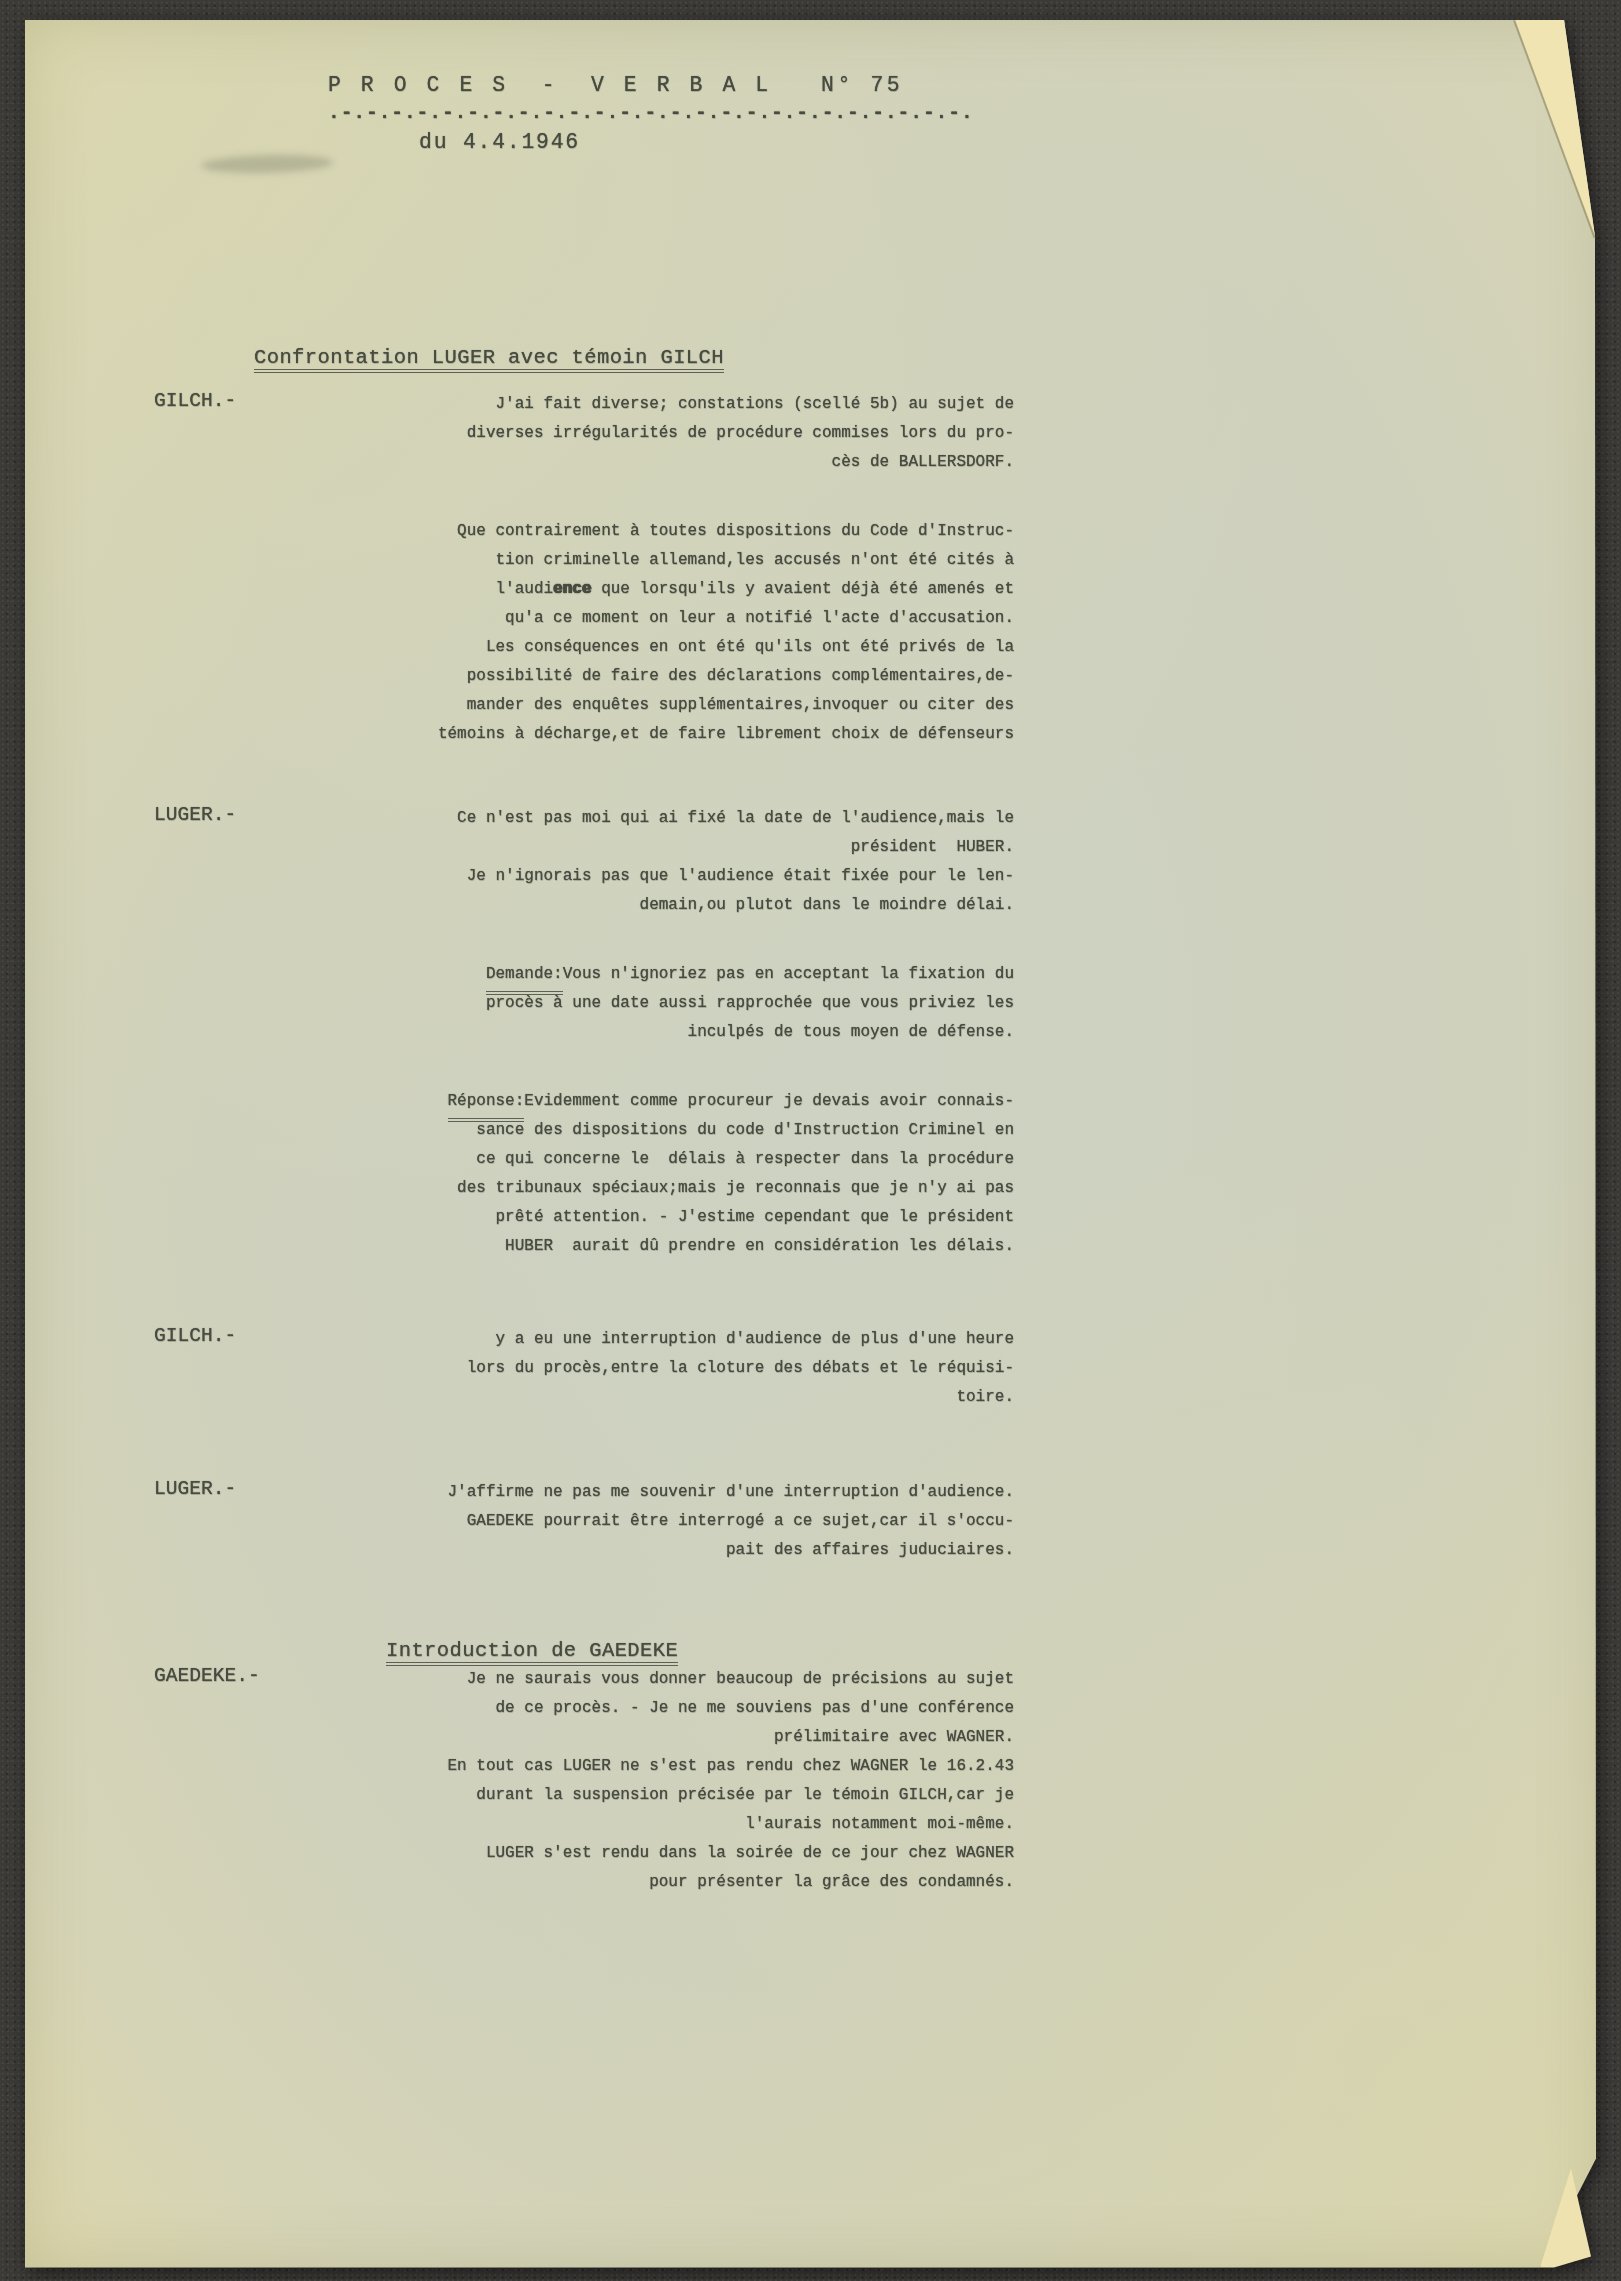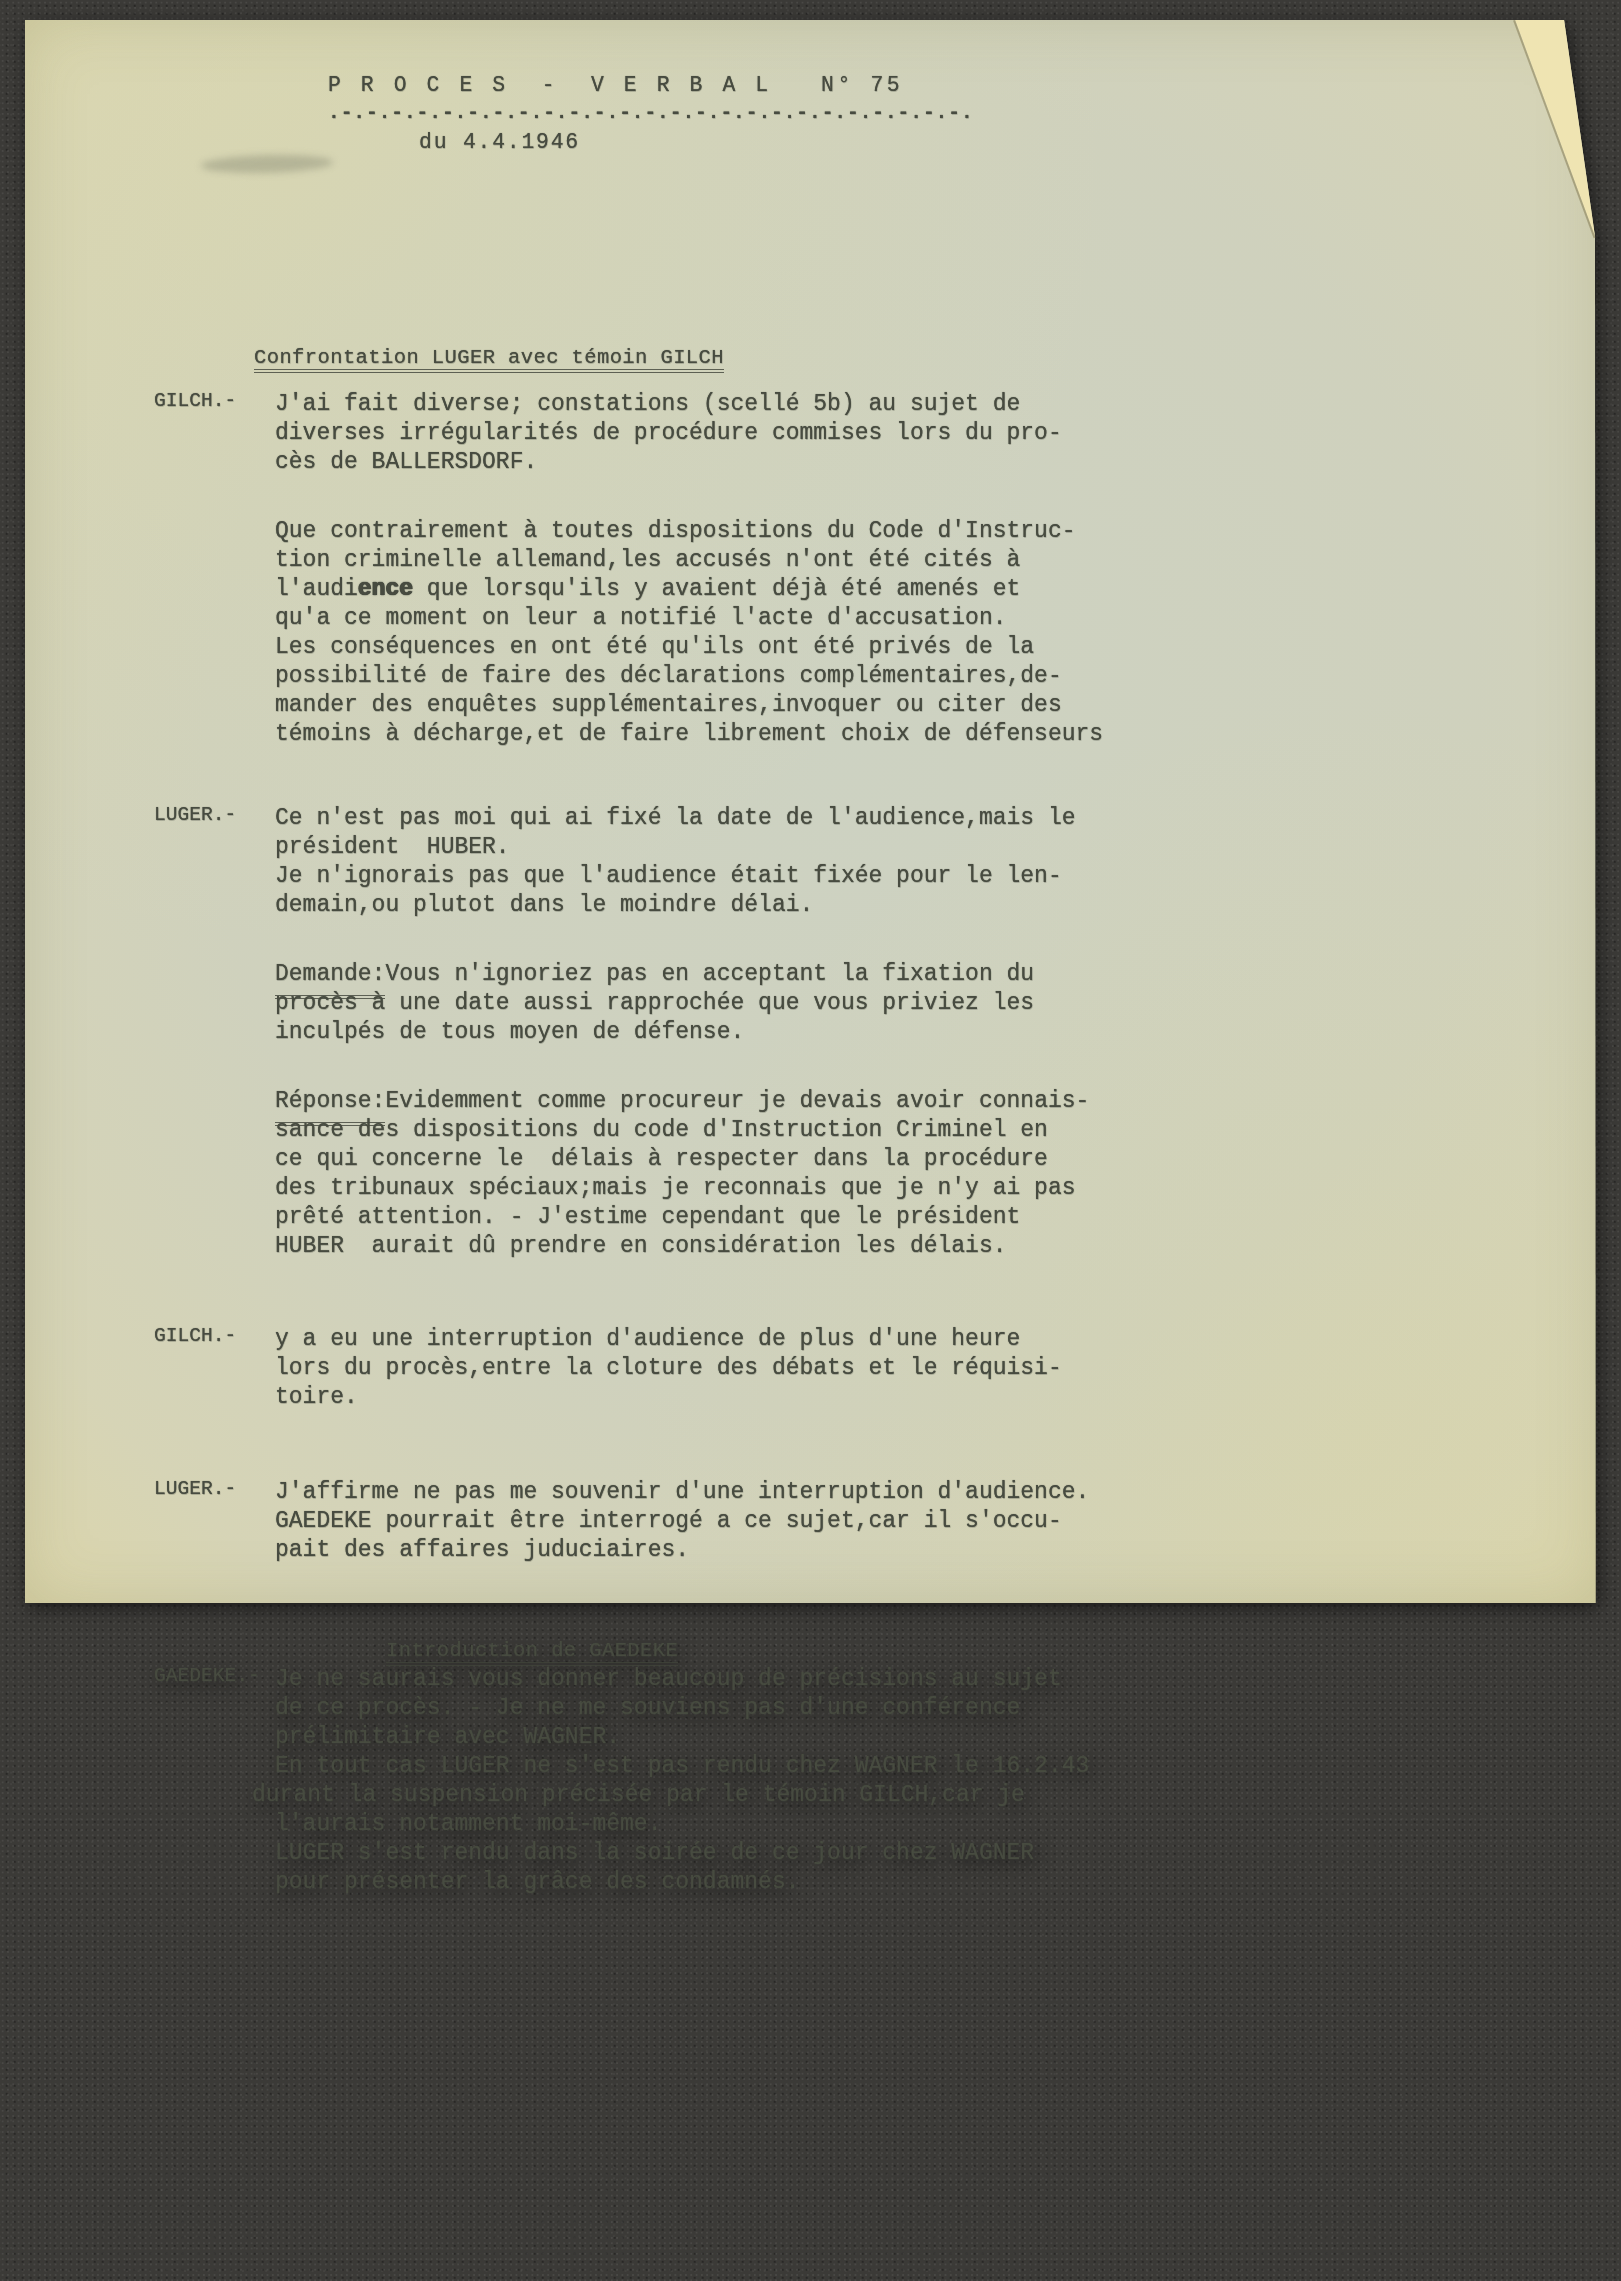--- a/index.html
+++ b/index.html
@@ -7,21 +7,21 @@
     background-color:#3b3a37;
     background-image:
       radial-gradient(rgba(255,255,255,0.07) 0.9px, transparent 1.2px),
       radial-gradient(rgba(0,0,0,0.30) 0.9px, transparent 1.2px),
       radial-gradient(rgba(255,255,255,0.04) 0.9px, transparent 1.1px);
     background-size:5.3px 5.3px, 8px 8px, 11.6px 11.6px;
     background-position:0 0, 2.7px 1.8px, 5.3px 4.5px;
     font-family:"Liberation Mono","DejaVu Sans Mono",monospace;
   }
   .paper-wrap{
-    position:absolute; left:25px; top:19.6px; width:1573px; height:1583px;
+    position:absolute; left:25px; top:19.6px; width:1573px; height:2248px;
     filter:drop-shadow(3.6px 5.3px 9px rgba(0,0,0,0.55));
   }
   .paper{
     position:absolute; inset:0;
     clip-path:polygon(0 0, 1539px 0, 1570px 217px, 1571px 2139px, 1515px 2248px, 0 2248px);
     background:
       radial-gradient(circle at 18% 8%, rgba(228,222,160,0.28), transparent 42%),
       radial-gradient(circle at 85% 90%, rgba(222,214,150,0.25), transparent 38%),
       radial-gradient(ellipse at 52% 46%, #cdd2c2 0%, #cfd1bd 55%, #d6d4b6 84%, #dcd6ab 100%);
     box-shadow:inset 0 0 62px rgba(125,122,78,0.22);
@@ -52,21 +52,21 @@
   }
   .heading{
     position:absolute; font-size:20.5px; letter-spacing:0.4px; white-space:pre;
     border-bottom:4.5px double rgba(64,68,57,0.80); padding-bottom:0.9px; display:inline-block;margin-top:44px;
   }
   .heading-1{left:229px; top:282px;}
   .heading-2{left:361px; top:1575px;}
   .entries{position:absolute; inset:0;}
   .entry{position:absolute; left:0; width:100%;}
   .speaker{position:absolute; left:129px; top:0; font-size:19.6px; white-space:pre;}
-  .speech{position:absolute; left:250px; top:0; width:749px; font-size:23px;}
+  .speech{position:absolute; left:240px; top:0; width:749px; font-size:16px;text-align:right;}
   .para{margin:0 0 40px 0;}
   .line{display:block; white-space:pre; line-height:29px; height:29px;}
   .line.outdent{margin-left:-23px;}
   .u-label{border-bottom:4.5px double rgba(64,68,57,0.80); padding-bottom:8px;}
   .overstrike{
     font-weight:bold;
     text-shadow:0 0 0.9px currentColor, 0.7px 0 0 currentColor, -0.7px 0 0 currentColor, 0 0 1.8px rgba(50,54,44,0.8);
   }
 </style>
 </head>

